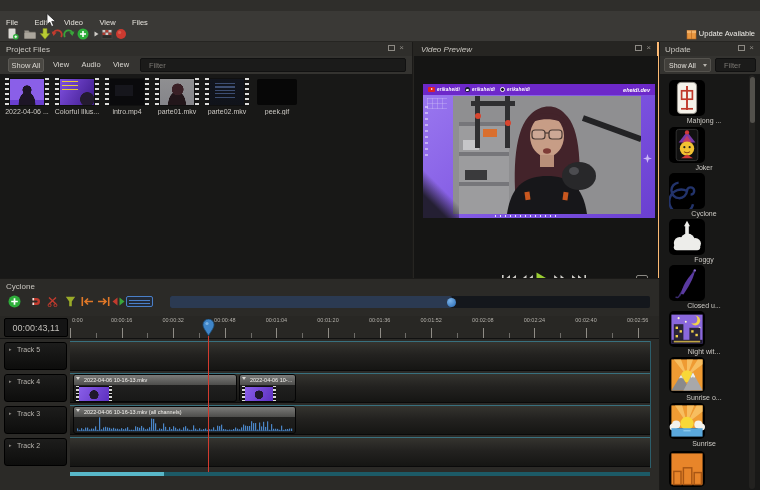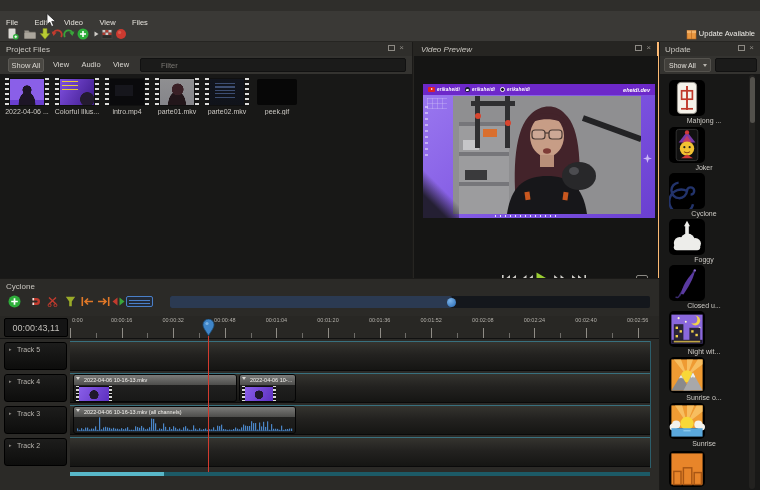--- a/index.html
+++ b/index.html
@@ -41,21 +41,21 @@
 
   
   .pf { position:absolute; left:0; top:42px; width:413px; height:236px; background:#2f2e2b;
     border-right:1px solid #1b1a18; }
   .pf-title { position:absolute; left:6px; top:3px; }
   .pf-tabs { position:absolute; left:0; top:14px; width:100%; height:18px; background:#343330; }
   .pf-tab { position:absolute; top:2px; height:14px; font-size:7.5px; line-height:14px;
     color:#dad7d1; text-align:center; border-radius:2px; }
   .pf-tab.selected { background:#4a4843; border:1px solid #5b5954; }
   .flt-input { position:absolute; top:2px; height:14px; background:#1b1b1a; border:1px solid #111;
-    border-radius:2px; color:#cac7c1; font-size:7.5px; padding:0 20px; font-family:"Liberation Sans",sans-serif; outline:none; }
+    border-radius:2px; color:#cac7c1; font-size:7.5px; padding:0 8px; font-family:"Liberation Sans",sans-serif; outline:none; }
   .flt-input::placeholder { color:#7c7974; }
   .pf-content { position:absolute; left:0; top:32px; width:412px; height:204px; background:#181817; }
   .file-item { position:absolute; top:4px; width:46px; height:40px; }
   .file-label { position:absolute; left:-4px; right:-4px; top:30px; text-align:center; font-size:7px; color:#ccc9c4; white-space:nowrap; overflow:hidden; }
   .film { position:absolute; left:1px; top:0; width:44px; height:28px; background:#101010; border-radius:1px; }
   .film::before,.film::after { content:""; position:absolute; top:0; bottom:0; width:4px;
     background:repeating-linear-gradient(180deg,#dcdcda 0 2px,#141414 2px 5px); }
   .film::before { left:0; } .film::after { right:0; }
   .film .img { position:absolute; left:5px; right:5px; top:1px; bottom:1px; }
   .img-t1 { background-image:

